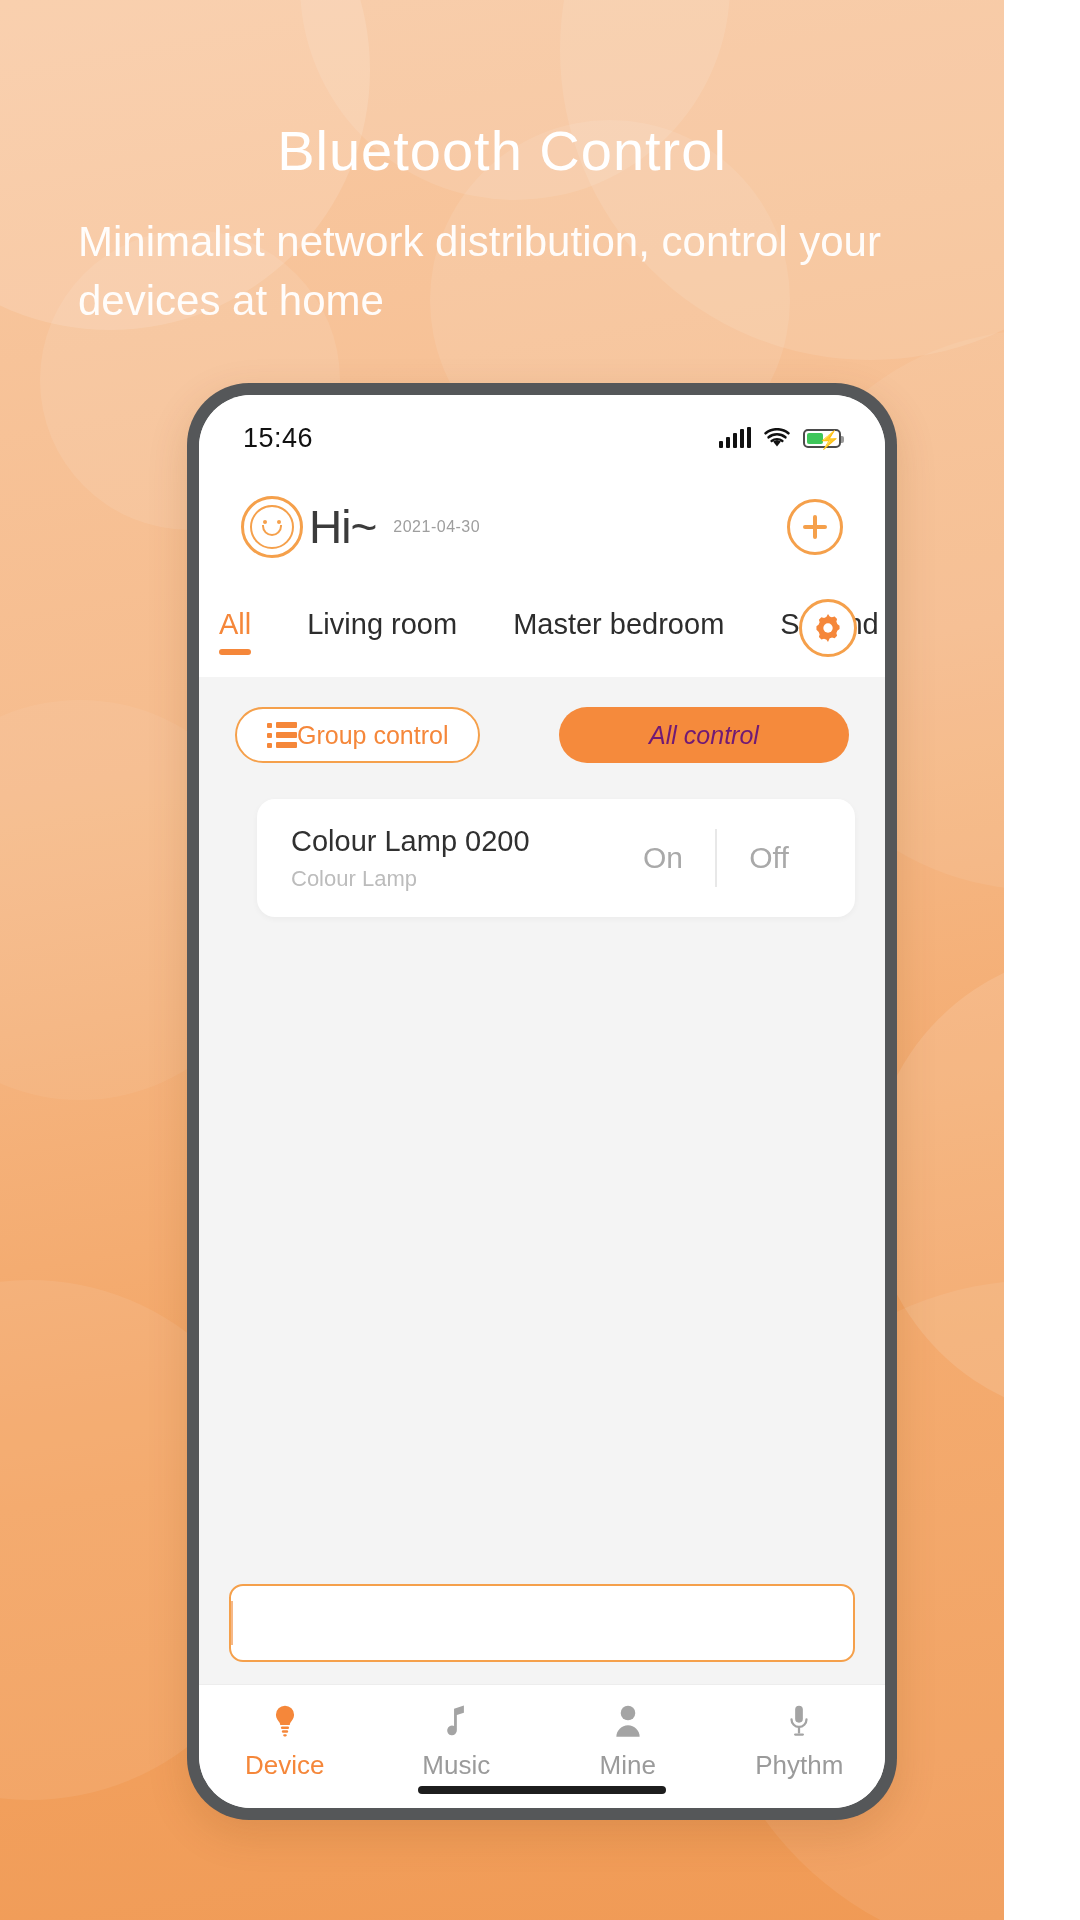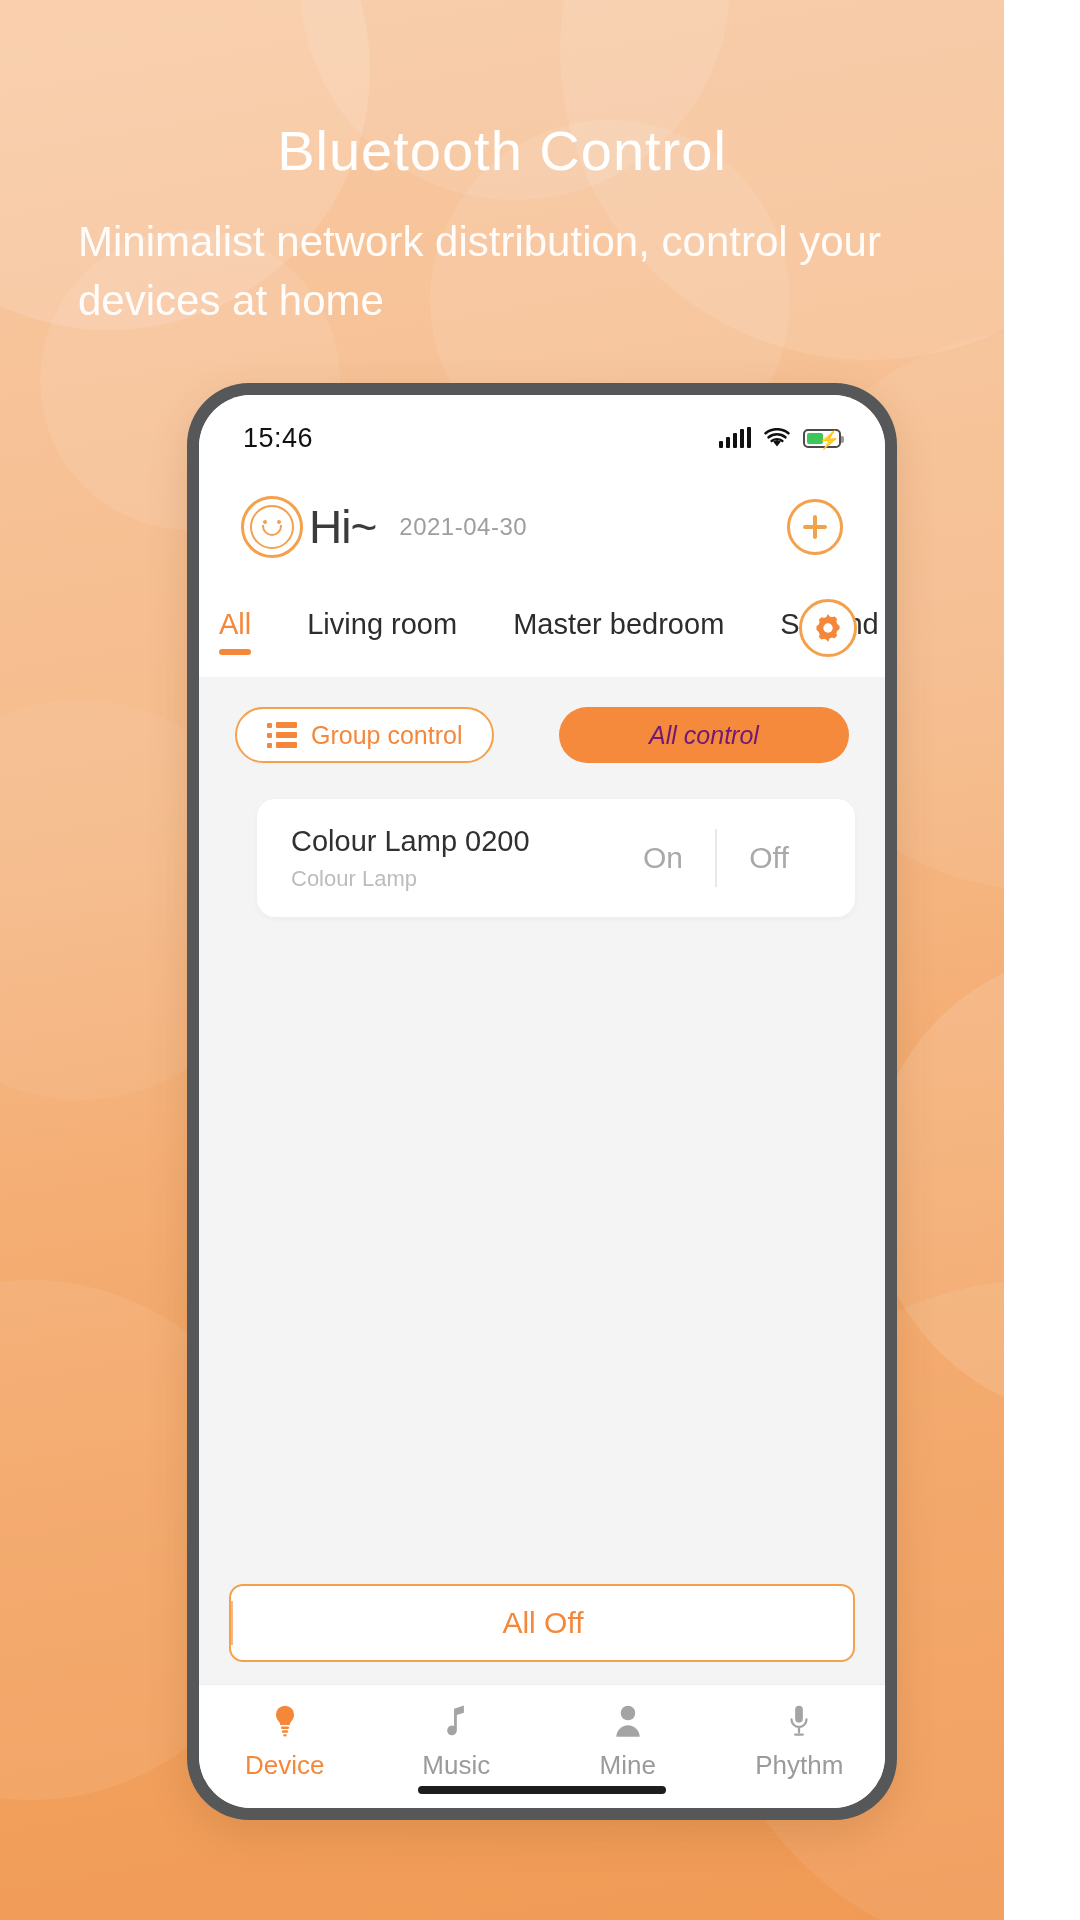--- a/index.html
+++ b/index.html
@@ -180,23 +180,23 @@
     border-radius: 0 0 20px 20px;
   }
   .greet {
     font-size: 46px;
     color: #3b3b3b;
     font-weight: 400;
     margin-left: 6px;
     letter-spacing: -1px;
   }
   .greet-date {
-    font-size: 24px;
+    font-size: 16px;
     color: #9e9e9e;
-    margin-left: 23px;
+    margin-left: 17px;
     letter-spacing: 0.5px;
   }
   .header-spacer { flex: 1 1 auto; }
   .plus-btn {
     width: 56px; height: 56px;
     border: 3px solid #f5a04b;
     border-radius: 50%;
     position: relative;
     flex: 0 0 auto;
   }
@@ -255,21 +255,20 @@
   .control-row {
     display: flex;
     align-items: center;
     justify-content: space-between;
     padding: 30px 36px 24px 36px;
     background: #f4f4f4;
     flex: 0 0 auto;
   }
   .btn-group {
     display: flex; align-items: center; justify-content: center;
-    gap: 14px;
     height: 56px;
     padding: 0 30px;
     border: 2px solid #f5a04b;
     border-radius: 28px;
     background: #ffffff;
     color: #f5873a;
     font-size: 25px;
   }
   .list-icon { display: flex; flex-direction: column; gap: 4px; width: 30px; }
   .list-icon span { display: flex; align-items: center; gap: 4px; }
@@ -492,21 +491,20 @@
             <div class="dev-btn">On</div>
             <div class="dev-sep"></div>
             <div class="dev-btn">Off</div>
           </div>
         </div>
       </div>
 
       <div class="allbar-wrap">
         <div class="allbar">
           <div class="vsep"></div>
-          <div class="half">All Off</div>
         </div>
       </div>
 
       <div class="bottom-nav">
         <div class="nav-item active">
           <span class="nav-icon">
             <svg width="28" height="34" viewBox="0 0 24 30">
               <path fill="#f5873a" d="M12 1.5a8 8 0 0 0-8 8c0 3.3 2 5.2 3.1 6.9.5.8.7 1.4.7 2.1h8.4c0-.7.2-1.3.7-2.1C18 14.7 20 12.8 20 9.5a8 8 0 0 0-8-8z"></path>
               <rect x="8.4" y="19.8" width="7.2" height="2.2" rx="1.1" fill="#f5873a"></rect>
               <rect x="9.2" y="23.2" width="5.6" height="2.2" rx="1.1" fill="#f5873a"></rect>

